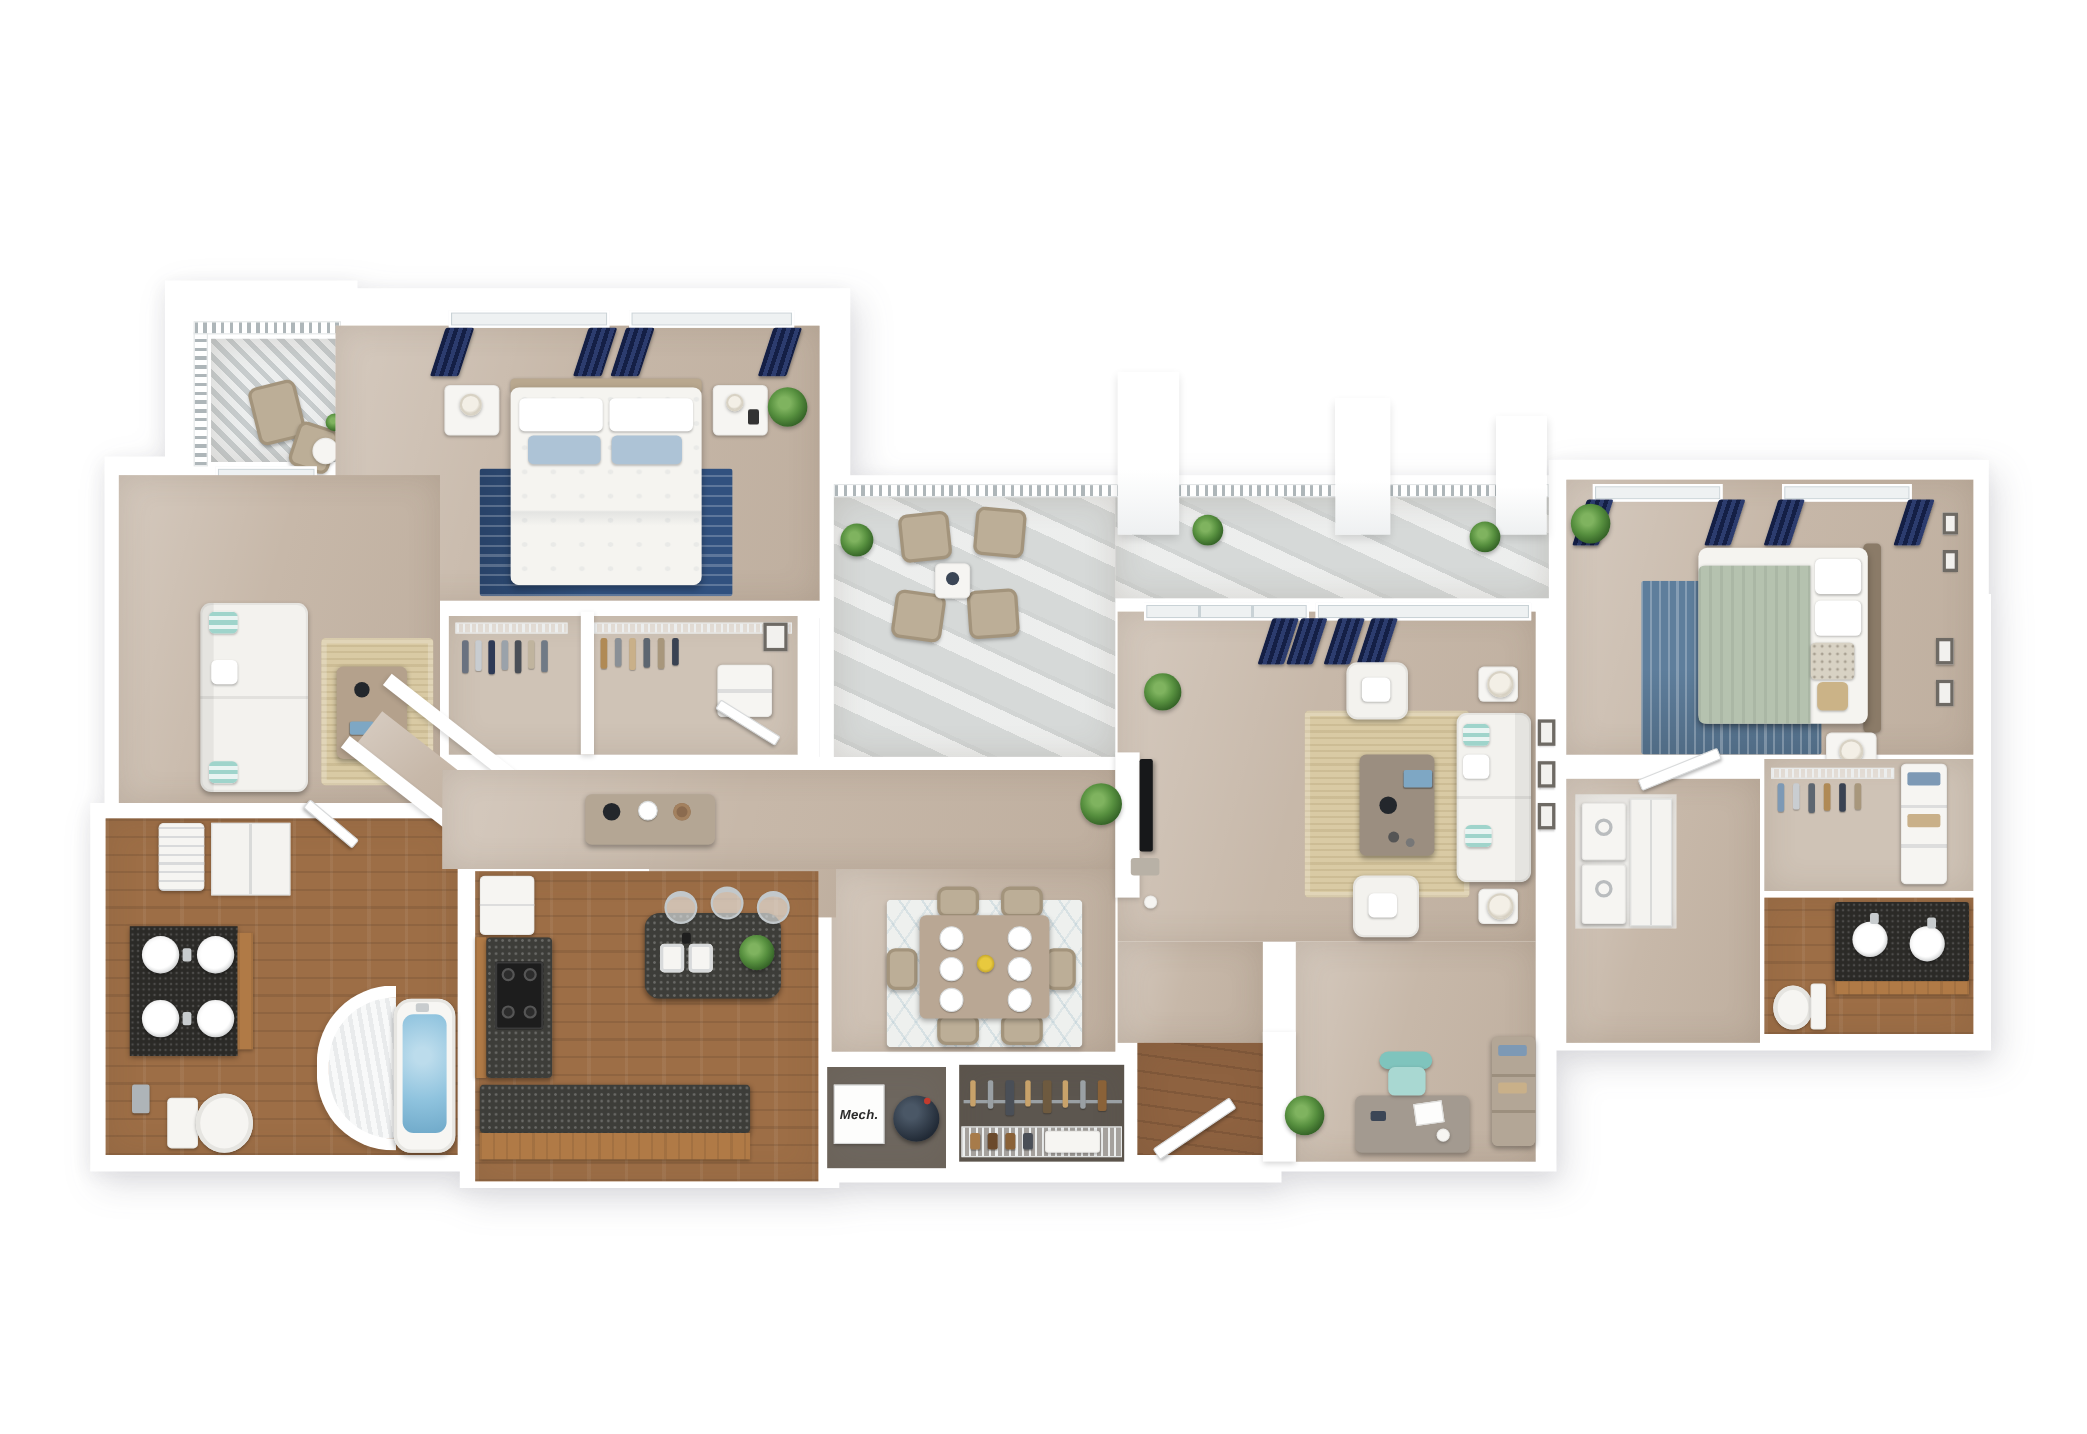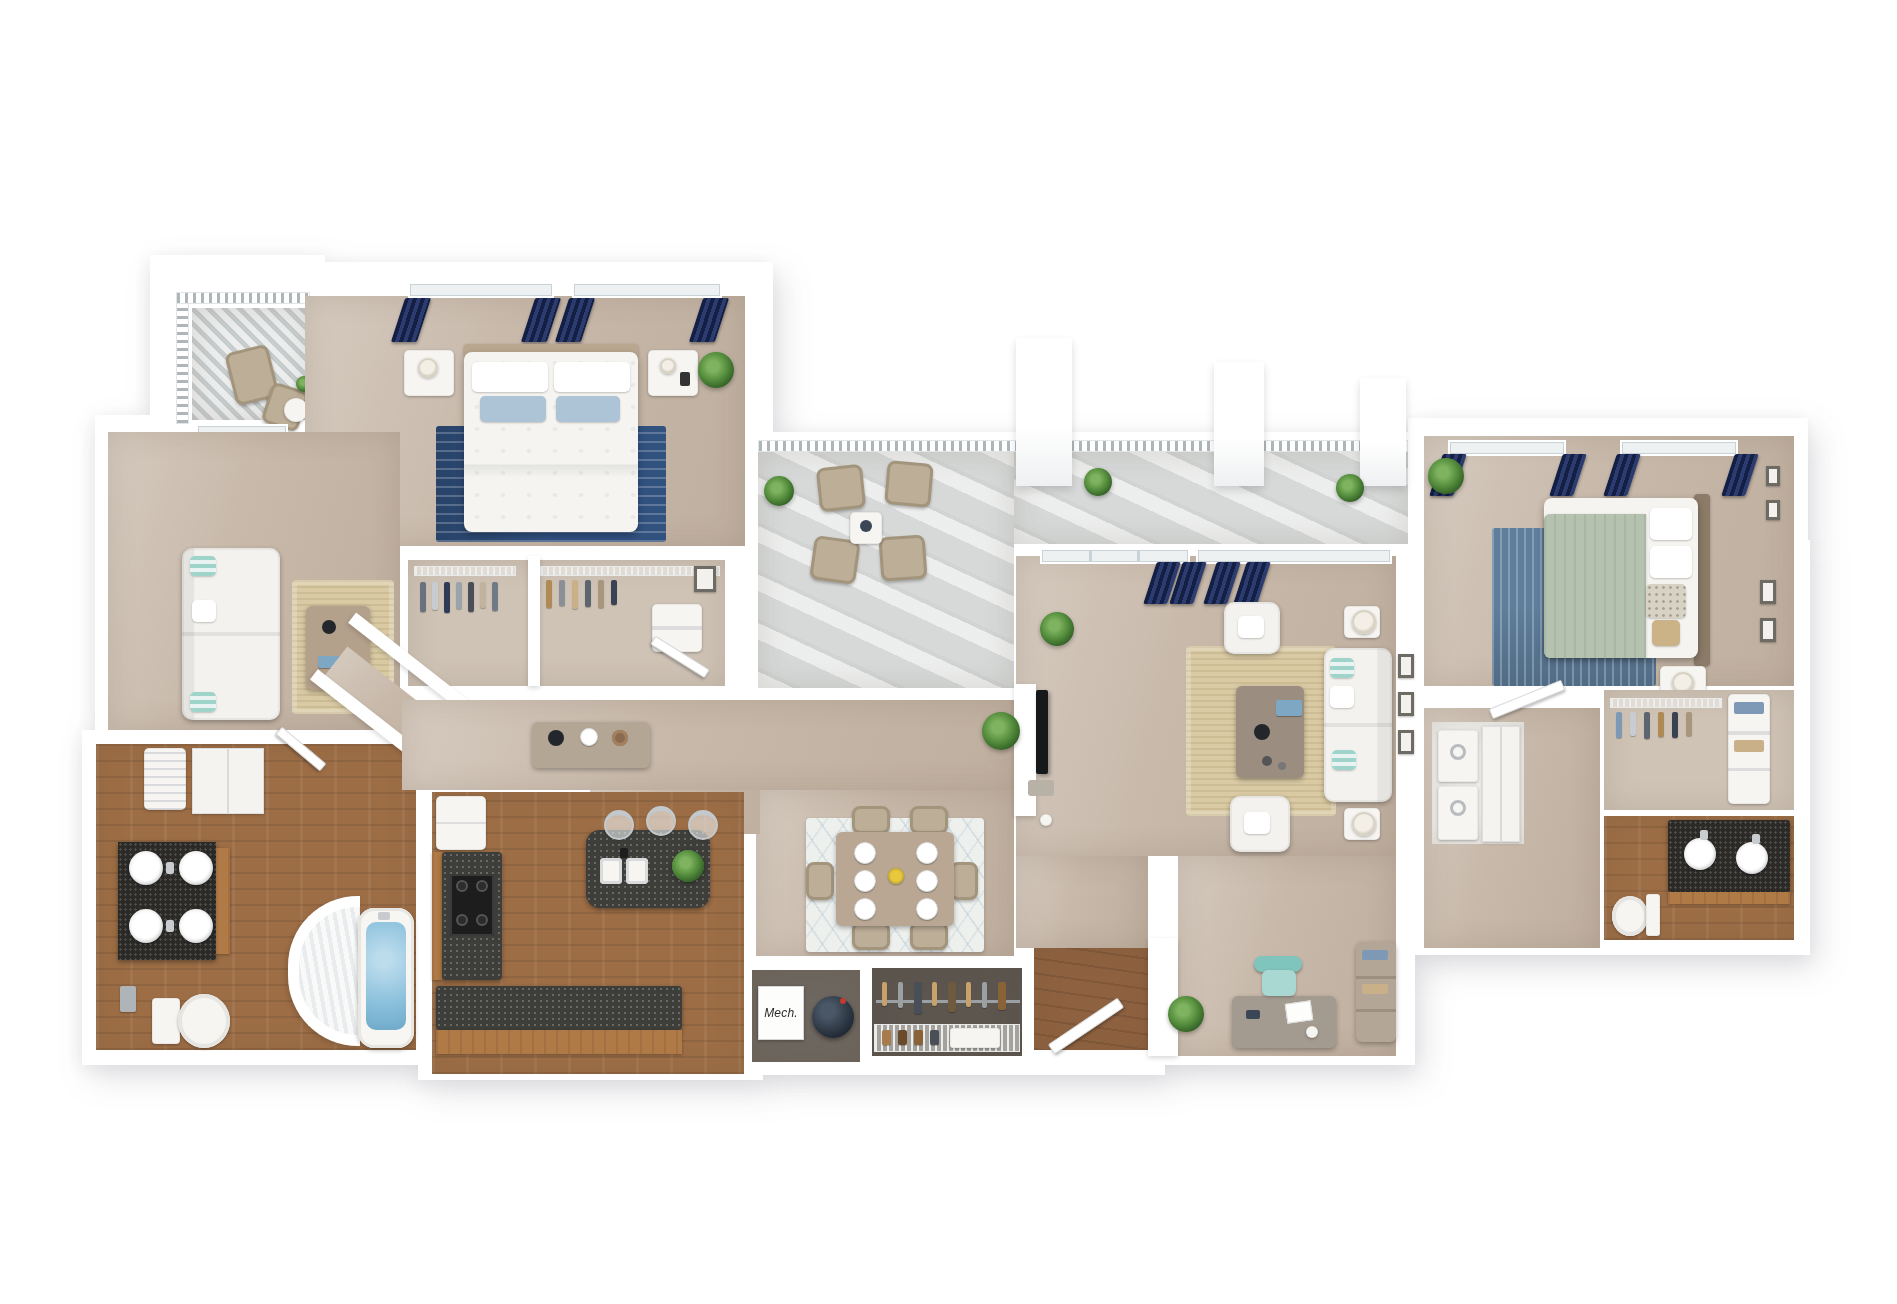--- a/index.html
+++ b/index.html
@@ -1,18 +1,18 @@
 <!DOCTYPE html>
 <html><head>
 <meta charset="utf-8">
 <style>
   html,body{margin:0;padding:0;background:#ffffff;width:1897px;height:1304px;overflow:hidden;
     font-family:"Liberation Sans", sans-serif;}
   .a{position:absolute;box-sizing:border-box;display:block;}
-  #plan{position:absolute;inset:0;}
+  #plan{position:absolute;inset:0;font-weight:bold;}
   .chassis{position:absolute;inset:0;filter:drop-shadow(8px 12px 16px rgba(70,70,85,.16)) drop-shadow(-3px 3px 8px rgba(70,70,85,.07));}
   .wb{background:#fff;}
   .pier{background:linear-gradient(180deg,#ffffff 60%,#eef0f1);box-shadow:0 4px 8px rgba(0,0,0,.14);}
   .wallin{background:#fff;box-shadow:0 2px 5px rgba(0,0,0,.16);}
   .fl{box-shadow:inset 0 0 30px rgba(92,74,56,.16);}
   .cp{background:#c7b8a9;background-image:linear-gradient(105deg,rgba(255,255,255,.25) 0%,rgba(255,255,255,0) 45%,rgba(118,94,70,.10) 100%);}
   .cp2{background:#cfc3b6;}
   .wd{background:#9d6e46;background-image:repeating-linear-gradient(0deg,rgba(0,0,0,.09) 0 2px,transparent 2px 16px),repeating-linear-gradient(90deg,rgba(255,255,255,.06) 0 3px,transparent 3px 34px);}
   .wd2{background:#8e6240;background-image:repeating-linear-gradient(8deg,rgba(0,0,0,.10) 0 2px,transparent 2px 15px);}
   .cc{background:#d6d9d8;background-image:repeating-linear-gradient(25deg,rgba(255,255,255,.55) 0 15px,rgba(0,0,0,.025) 15px 19px,transparent 19px 44px);}

